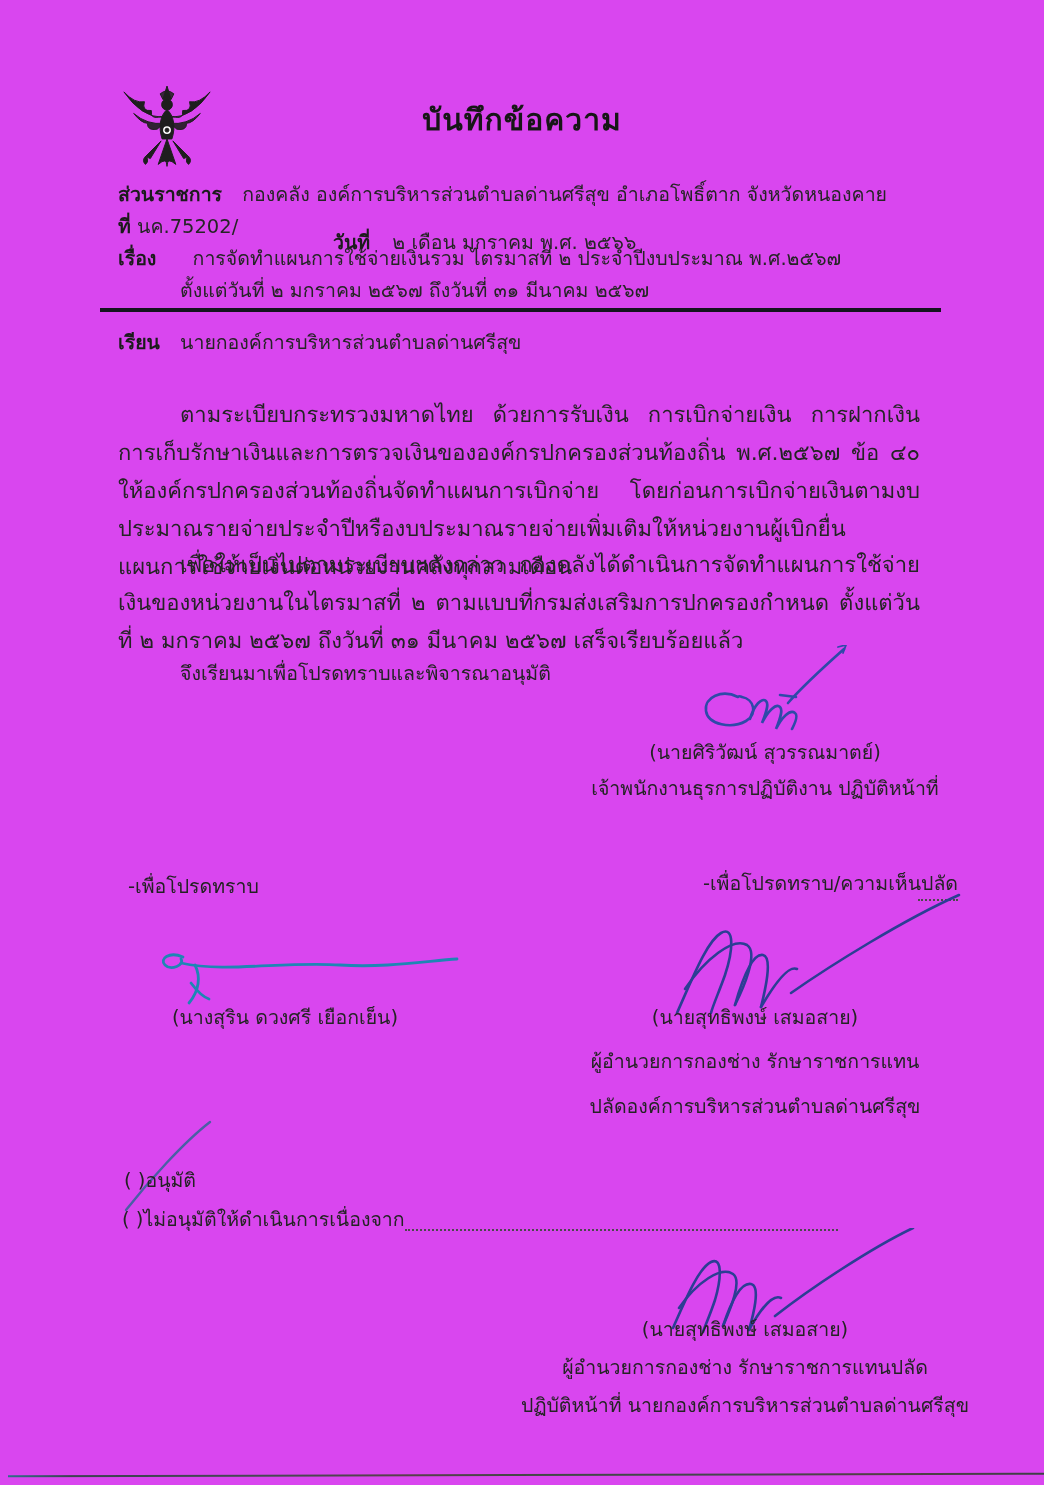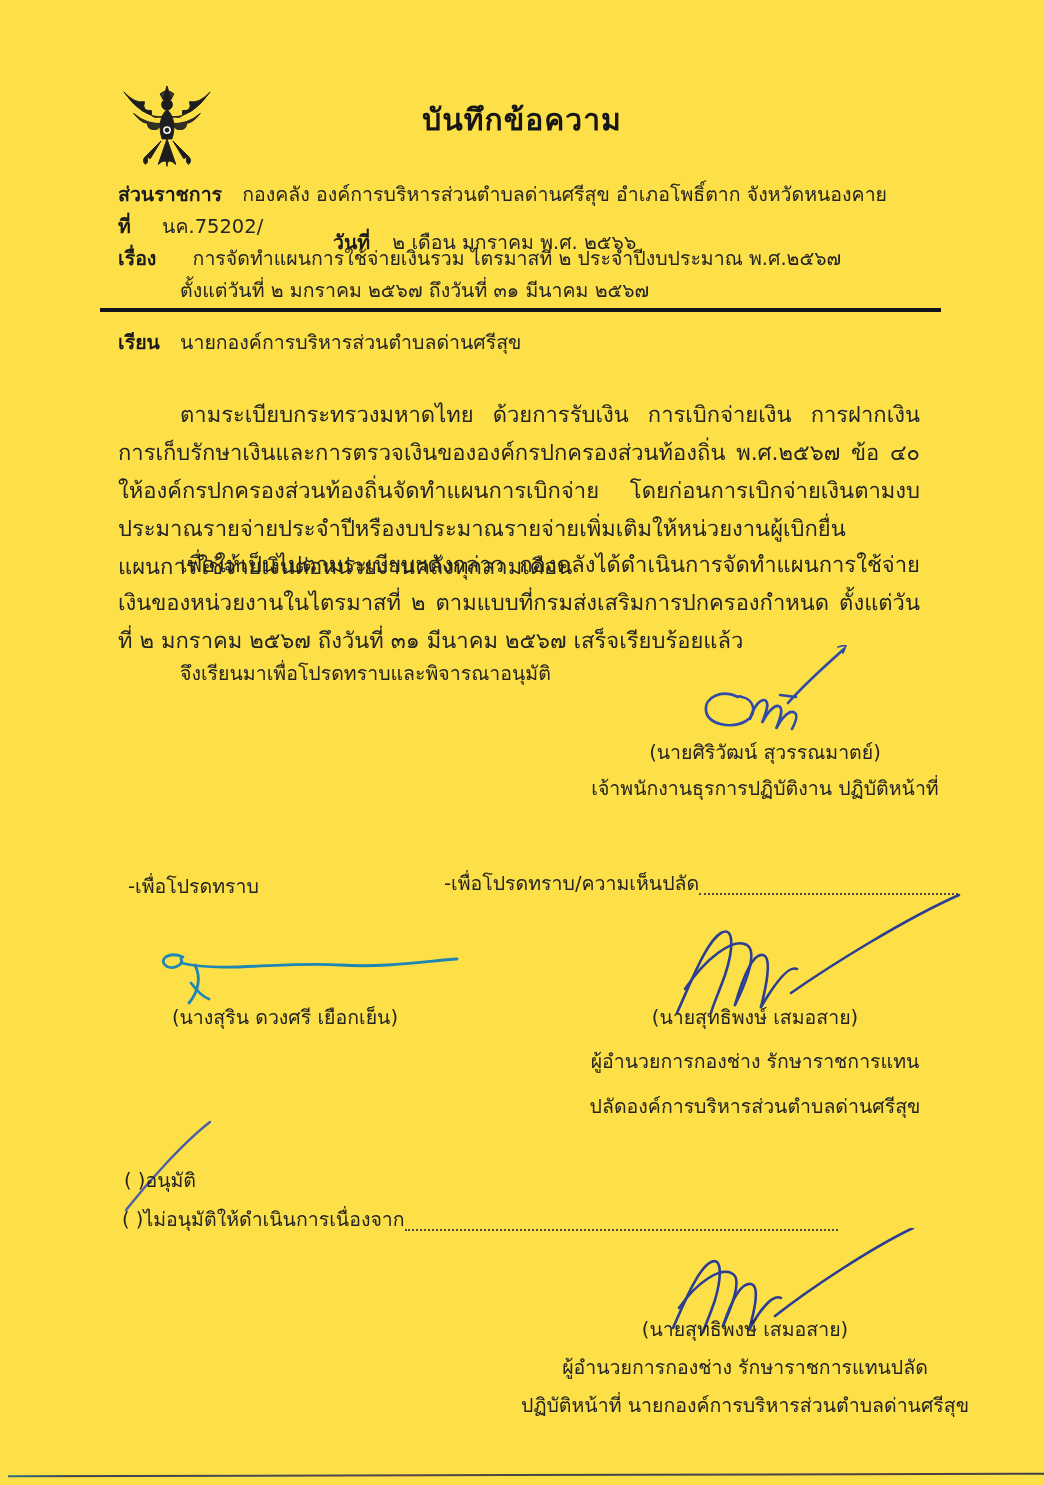--- a/index.html
+++ b/index.html
@@ -2,21 +2,21 @@
 <html><head>
 <meta charset="utf-8">
 <style>
   * { margin: 0; padding: 0; box-sizing: border-box; }
   html, body { background: #888; }
   .page {
     position: relative;
     width: 1044px;
     height: 1485px;
     margin: 0 auto;
-    background: #fde047;
+    background: #d946ef;
     font-family: "DejaVu Sans", "Liberation Sans", sans-serif;
     color: #222;
     overflow: hidden;
   }
   .abs { position: absolute; }
   .lbl { font-weight: bold; color: #1b1b1b; }
   .val { color: #252525; }
   .doc-title {
     left: 0; top: 96px; width: 1044px;
     text-align: center;
@@ -81,21 +81,21 @@
 
   <div class="abs doc-title">บันทึกข้อความ</div>
 
   <div class="abs hline" style="left:118px; top:182px;">
     <span class="lbl">ส่วนราชการ</span>
     <span class="val" style="margin-left:14px;">กองคลัง องค์การบริหารส่วนตำบลด่านศรีสุข อำเภอโพธิ์ตาก  จังหวัดหนองคาย</span>
   </div>
 
   <div class="abs hline" style="left:118px; top:214px;">
     <span class="lbl">ที่</span>
-    <span class="val" style="margin-left:25px;">นค.75202/</span>
+    <span class="val" style="margin-left:0;">นค.75202/</span>
   </div>
   <div class="abs hline" style="left:333px; top:230px;">
     <span class="lbl">วันที่</span>
     <span class="val" style="margin-left:16px;">๒  เดือน  มกราคม  พ.ศ. ๒๕๖๖</span>
   </div>
 
   <div class="abs hline" style="left:118px; top:246px;">
     <span class="lbl">เรื่อง</span>
     <span class="val" style="margin-left:30px;">การจัดทำแผนการใช้จ่ายเงินรวม  ไตรมาสที่ ๒ ประจำปีงบประมาณ พ.ศ.๒๕๖๗</span>
   </div>
@@ -128,21 +128,21 @@
   </div>
 
   <div class="abs sigblock" style="left:540px; top:735px; width:450px;">
     <div>(นายศิริวัฒน์ สุวรรณมาตย์)</div>
     <div>เจ้าพนักงานธุรการปฏิบัติงาน ปฏิบัติหน้าที่</div>
   </div>
 
   <div class="abs hline" style="left:128px; top:874px;">
     <span>-เพื่อโปรดทราบ</span>
   </div>
-  <div class="abs noterow" style="left:444px; top:868px; width:514px;">
+  <div class="abs noterow" style="left:444px; top:868px; width:514px;flex-direction:column;">
     <span>-เพื่อโปรดทราบ/ความเห็นปลัด</span>
     <span class="dotline"></span>
   </div>
 
   <div class="abs" style="left:135px; top:925px; width:350px; height:88px;">
     <svg width="350" height="88" viewBox="0 0 350 88">
       <g fill="none" stroke="#1e86b4" stroke-width="2.8" stroke-linecap="round">
         <path d="M48,32 C34,26 24,34 30,40 C36,46 50,40 46,34"></path>
         <path d="M46,38 C90,48 150,36 205,40 C250,43 292,36 322,34"></path>
         <path d="M60,40 C66,52 64,66 54,78"></path>

